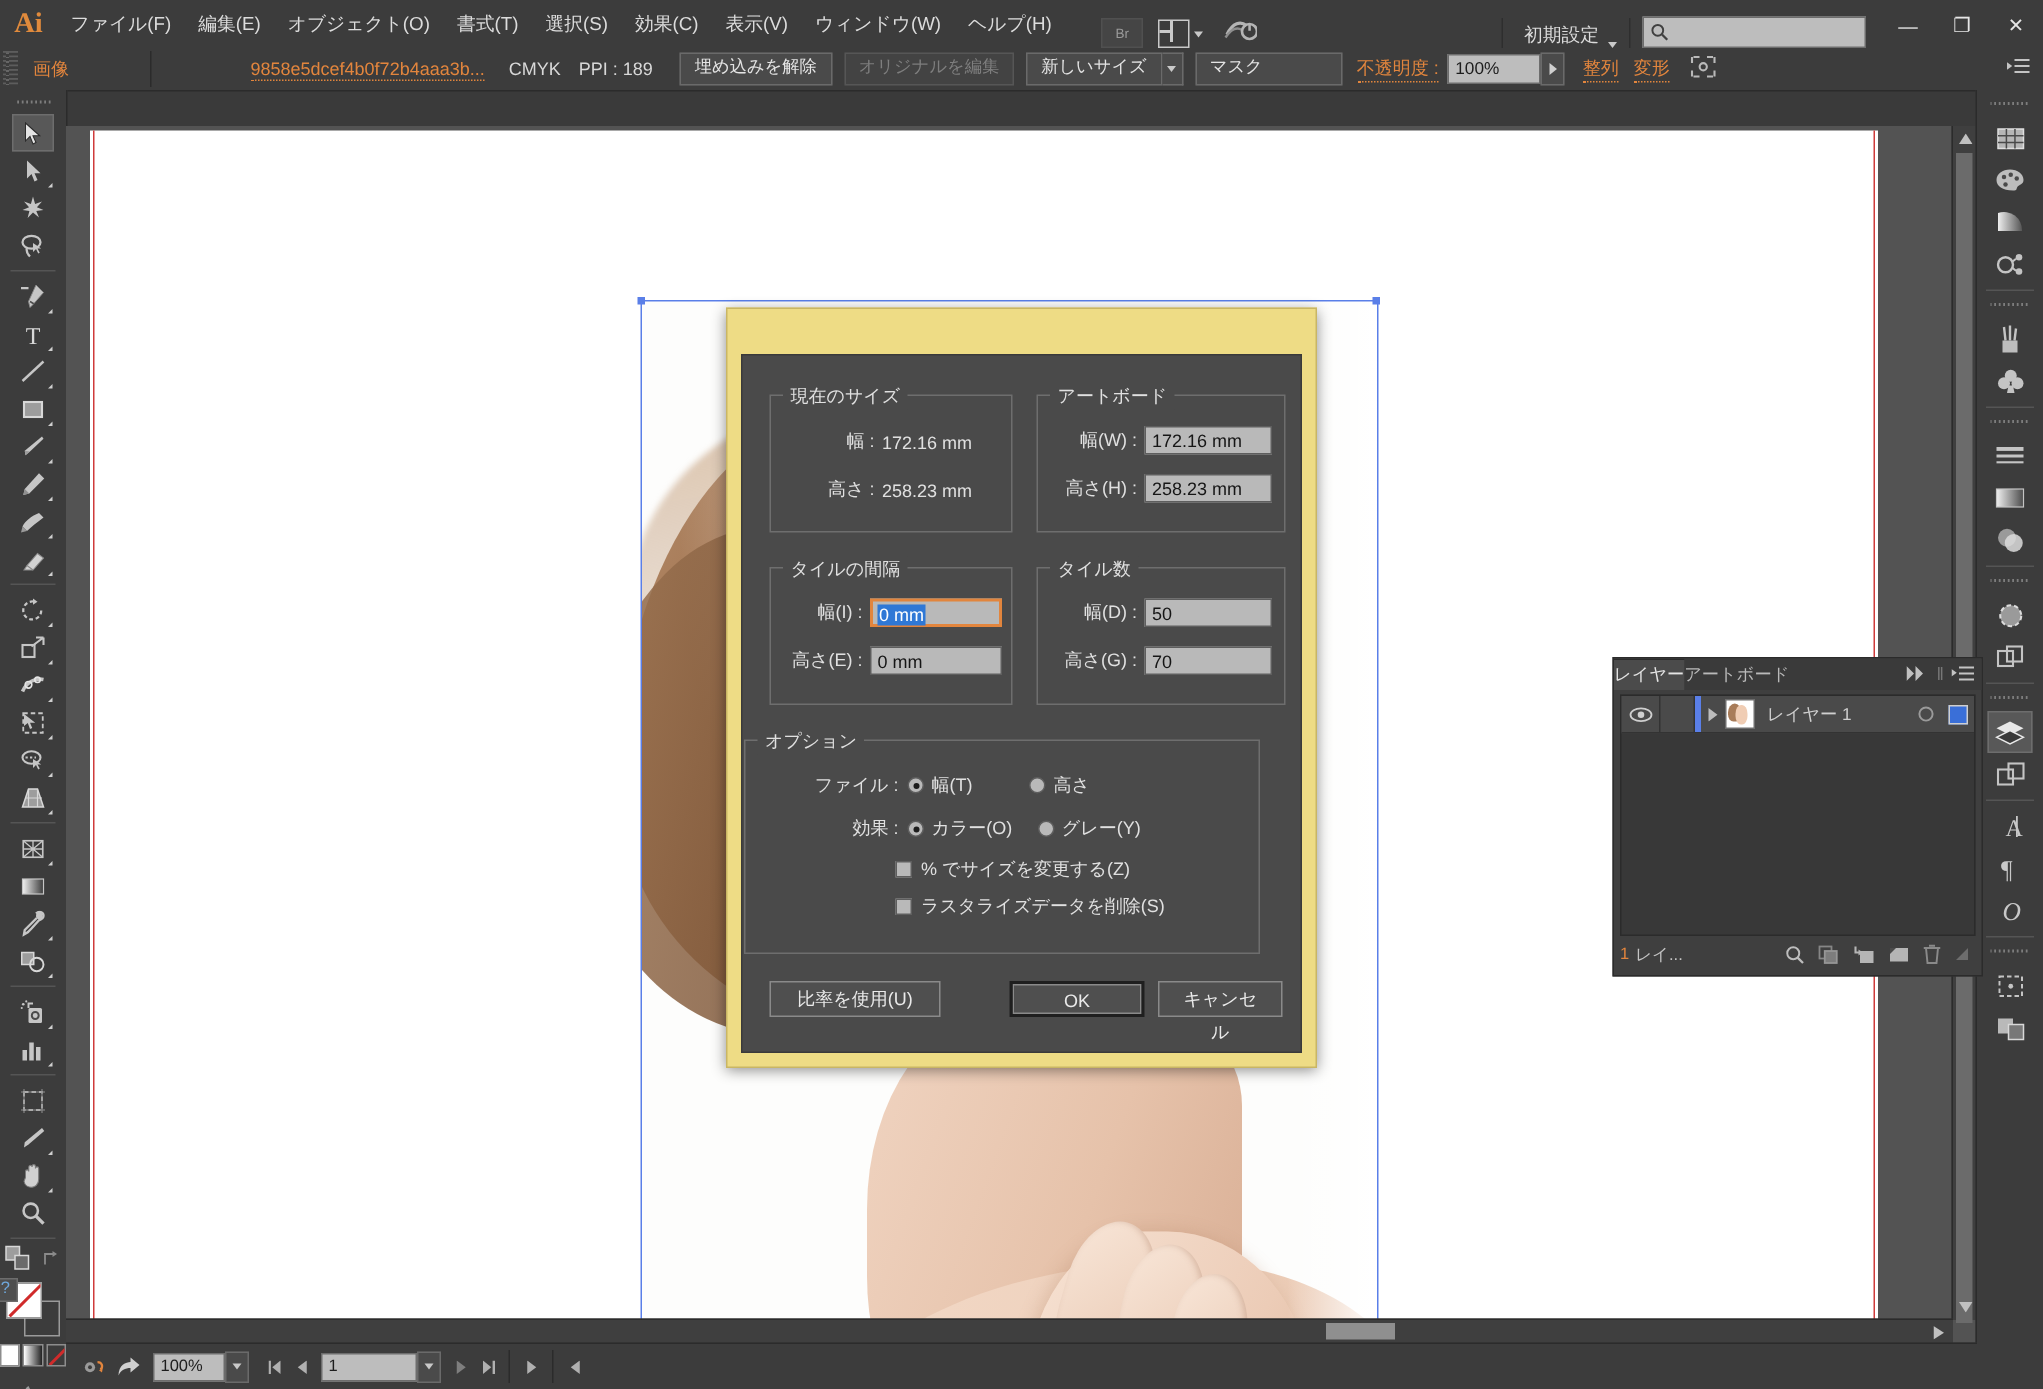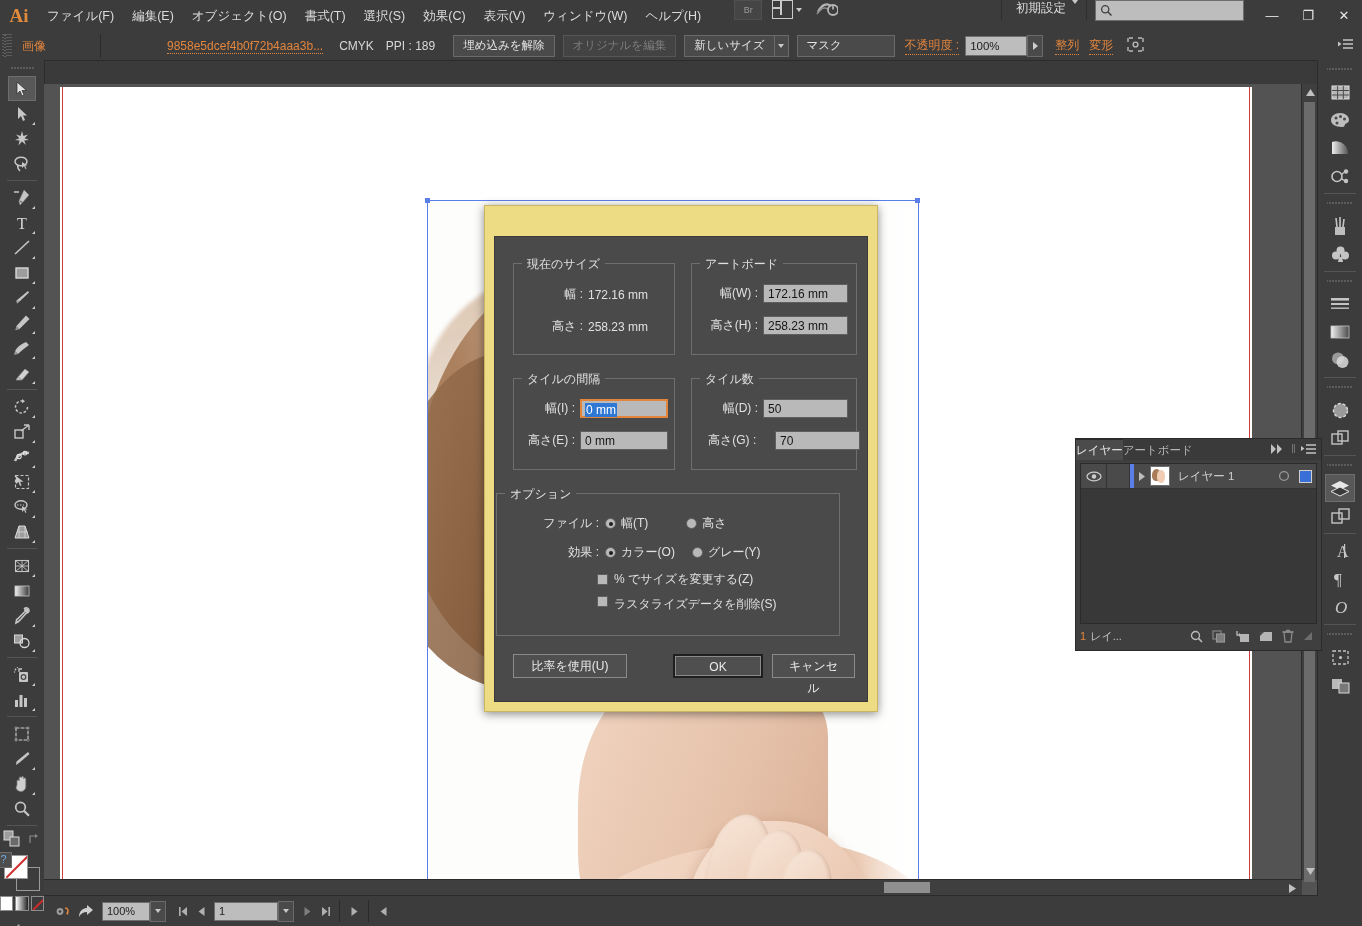--- a/index.html
+++ b/index.html
@@ -3,21 +3,21 @@
 <meta charset="utf-8">
 <style>
   html,body{margin:0;padding:0;background:#535353;}
   body{width:1362px;height:926px;overflow:hidden;
        font-family:"Liberation Sans","DejaVu Sans",sans-serif;
        font-size:12px;color:#d4d4d4;-webkit-font-smoothing:none;}
   .app{position:relative;width:1362px;height:926px;background:#3a3a3a;}
 
   
   .menubar{position:absolute;left:0;top:0;width:1362px;height:32px;background:#3c3c3c;
-           border-bottom:1px solid #2e2e2e;display:flex;align-items:flex-start;}
+           border-bottom:1px solid #2e2e2e;display:flex;align-items:flex-end;}
   .ai-logo{width:38px;height:32px;display:flex;align-items:center;justify-content:center;
            color:#e08a3c;font-size:19px;font-weight:bold;font-family:"Liberation Serif",serif;}
   .menu-item{padding:0 9px;height:32px;line-height:32px;font-size:12.5px;color:#dcdcdc;cursor:default;}
   .mb-spacer{flex:1;}
   .mb-br{width:26px;height:18px;background:#454545;border:1px solid #505050;
          color:#9a9a9a;font-size:9px;text-align:center;line-height:18px;margin-right:10px;}
   .mb-arrange{display:flex;align-items:center;gap:3px;margin-right:14px;}
   .arr-ic{width:19px;height:17px;border:1.5px solid #c9c9c9;position:relative;background:#3c3c3c;}
   .arr-ic:before{content:"";position:absolute;left:0;top:6px;width:7px;height:1.5px;background:#c9c9c9;}
   .arr-ic:after{content:"";position:absolute;left:7px;top:0;width:1.5px;height:14px;background:#c9c9c9;}
@@ -909,21 +909,21 @@
           <span class="ipt" style="width:88px">0 mm</span>
         </div>
       </div>
 
       <div class="fs" style="left:196px;top:141px;width:164px;height:90px">
         <div class="fs-lg">タイル数</div>
         <div class="fld-row" style="position:absolute;left:4px;top:20px;width:152px;justify-content:flex-end;gap:5px">
           <span class="fld-lab">幅(D) :</span>
           <span class="ipt" style="width:85px">50</span>
         </div>
-        <div class="fld-row" style="position:absolute;left:16px;top:52px;width:152px;justify-content:space-between;gap:5px">
+        <div class="fld-row" style="position:absolute;left:4px;top:52px;width:152px;justify-content:flex-end;gap:5px">
           <span class="fld-lab">高さ(G) :</span>
           <span class="ipt" style="width:85px">70</span>
         </div>
       </div>
 
       <div class="fs" style="left:1px;top:256px;width:342px;height:141px">
         <div class="fs-lg">オプション</div>
 
         <div style="position:absolute;left:10px;top:21px;display:flex;align-items:center;">
           <span class="statictxt" style="width:92px;text-align:right">ファイル :</span>
@@ -938,21 +938,21 @@
           <span class="radio on" style="margin-left:6px"></span>
           <span class="statictxt" style="margin-left:5px">カラー(O)</span>
           <span class="radio" style="margin-left:17px"></span>
           <span class="statictxt" style="margin-left:5px">グレー(Y)</span>
         </div>
 
         <div style="position:absolute;left:100px;top:77px;display:flex;align-items:center;">
           <span class="chk"></span>
           <span class="statictxt" style="margin-left:6px">% でサイズを変更する(Z)</span>
         </div>
-        <div style="position:absolute;left:100px;top:102px;display:flex;">
+        <div style="position:absolute;left:100px;top:102px;display:flex;align-items:center;">
           <span class="chk"></span>
           <span class="statictxt" style="margin-left:6px">ラスタライズデータを削除(S)</span>
         </div>
       </div>
 
       <div style="position:absolute;left:18px;top:417px;width:342px;display:flex;align-items:center;">
         <div class="dbtn" style="width:114px">比率を使用(U)</div>
         <div style="flex:1"></div>
         <div class="dbtn def" style="width:90px">OK</div>
         <div style="width:9px"></div>

